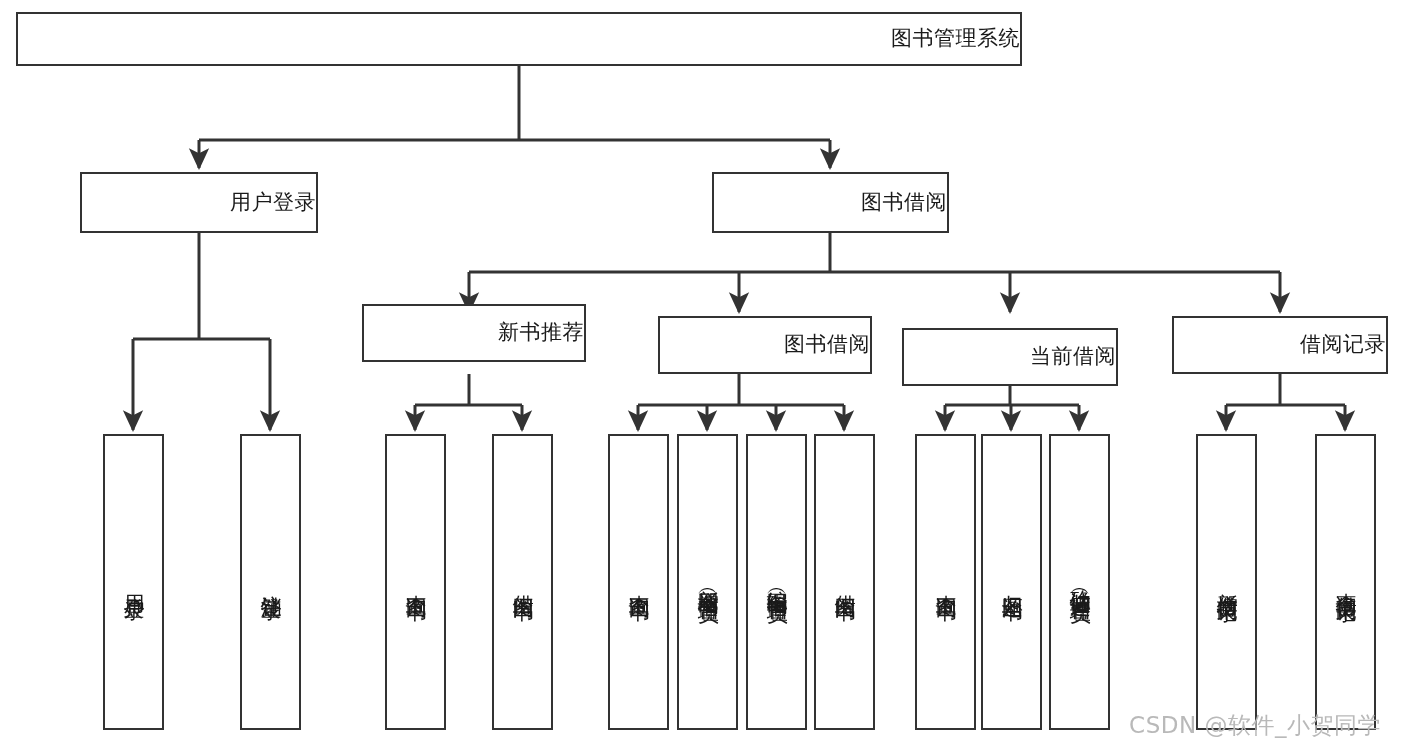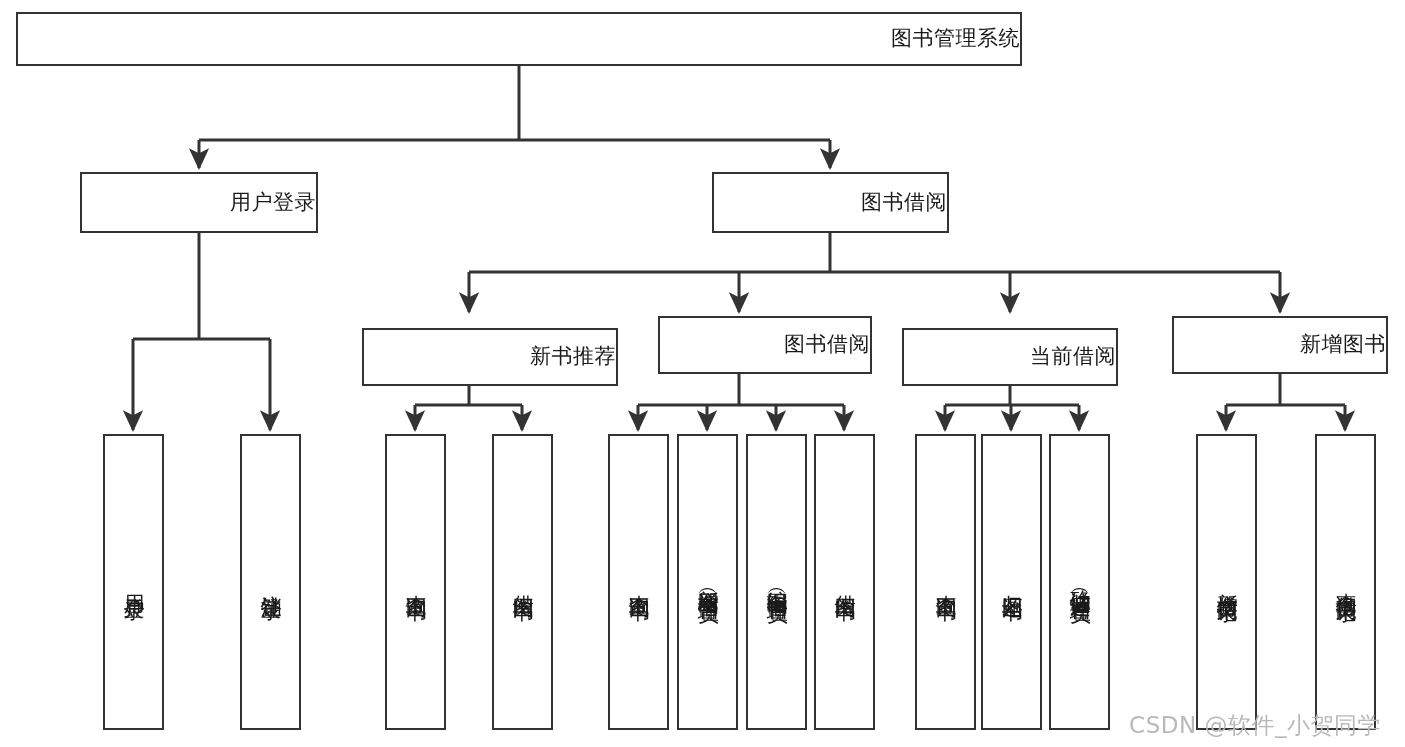--- a/index.html
+++ b/index.html
@@ -123,31 +123,31 @@
     <span class="label">图书管理系统</span>
   </div>
 
   <div class="node horiz" style="left:80px; top:172px; width:238px; height:61px;">
     <span class="label">用户登录</span>
   </div>
   <div class="node horiz" style="left:712px; top:172px; width:237px; height:61px;">
     <span class="label">图书借阅</span>
   </div>
 
-  <div class="node horiz" style="left:362px; top:328px; width:256px; height:58px;">
+  <div class="node horiz" style="left:362px; top:304px; width:224px; height:58px;">
     <span class="label">新书推荐</span>
   </div>
   <div class="node horiz" style="left:658px; top:316px; width:214px; height:58px;padding-left:48px;">
     <span class="label">图书借阅</span>
   </div>
   <div class="node horiz" style="left:902px; top:316px; width:216px; height:58px;margin-top:12px;">
     <span class="label">当前借阅</span>
   </div>
   <div class="node horiz" style="left:1172px; top:316px; width:216px; height:58px;">
-    <span class="label">新增图书</span>
+    <span class="label">借阅记录</span>
   </div>
 
   <div class="node vert" style="left:103px; top:434px; width:61px; height:296px;">
     <span class="label">用户登录</span>
   </div>
   <div class="node vert" style="left:240px; top:434px; width:61px; height:296px;">
     <span class="label">注销登录</span>
   </div>
 
   <div class="node vert" style="left:385px; top:434px; width:61px; height:296px;">

